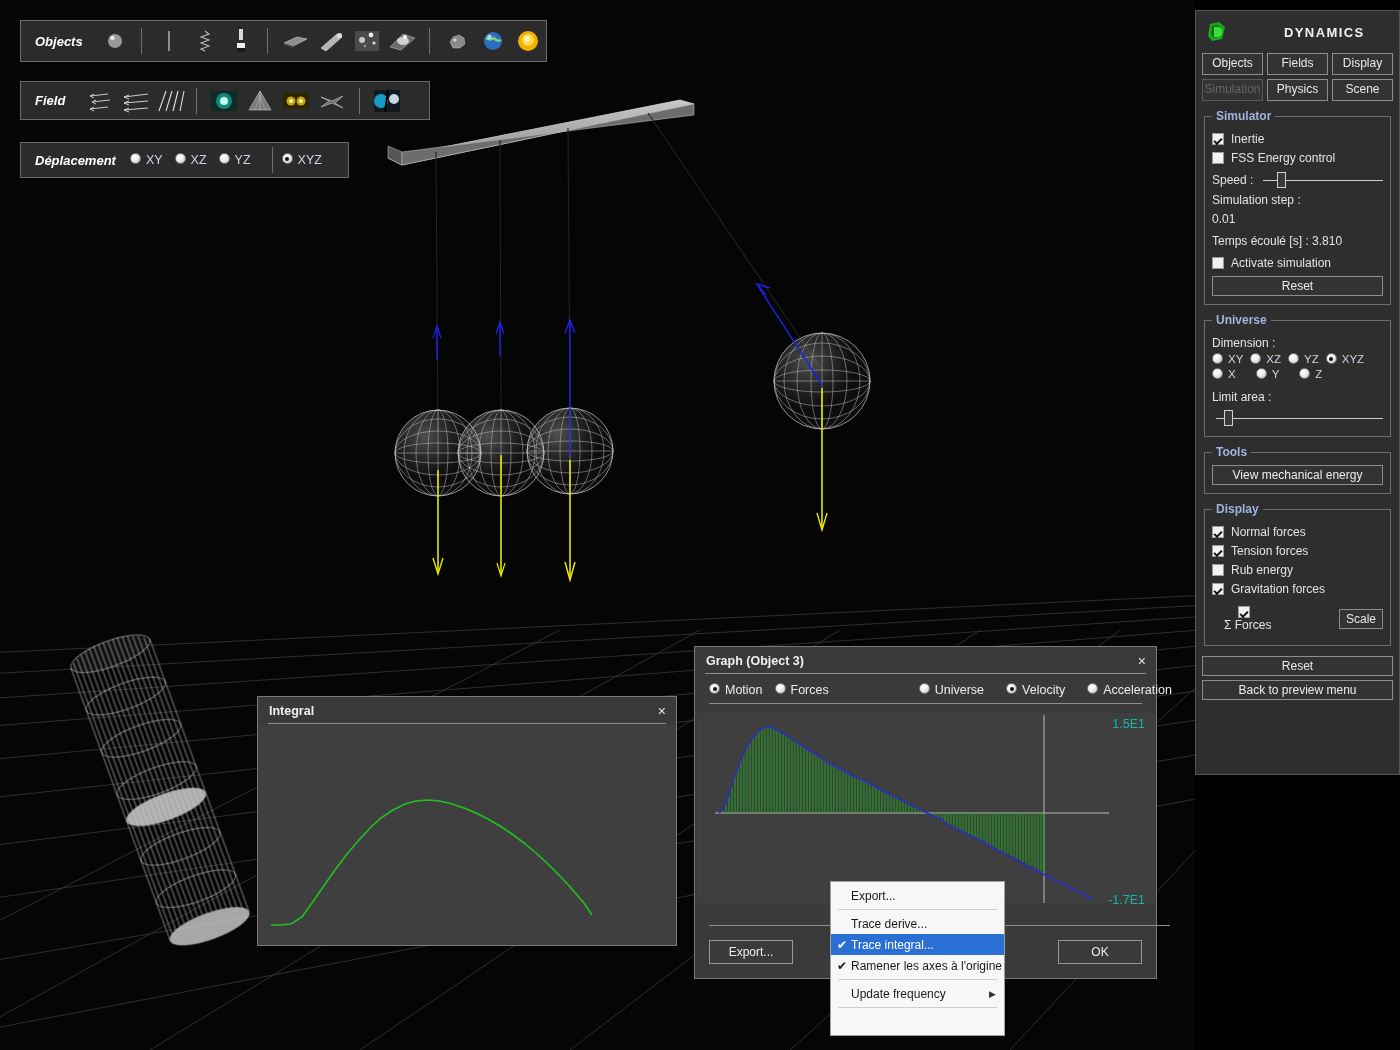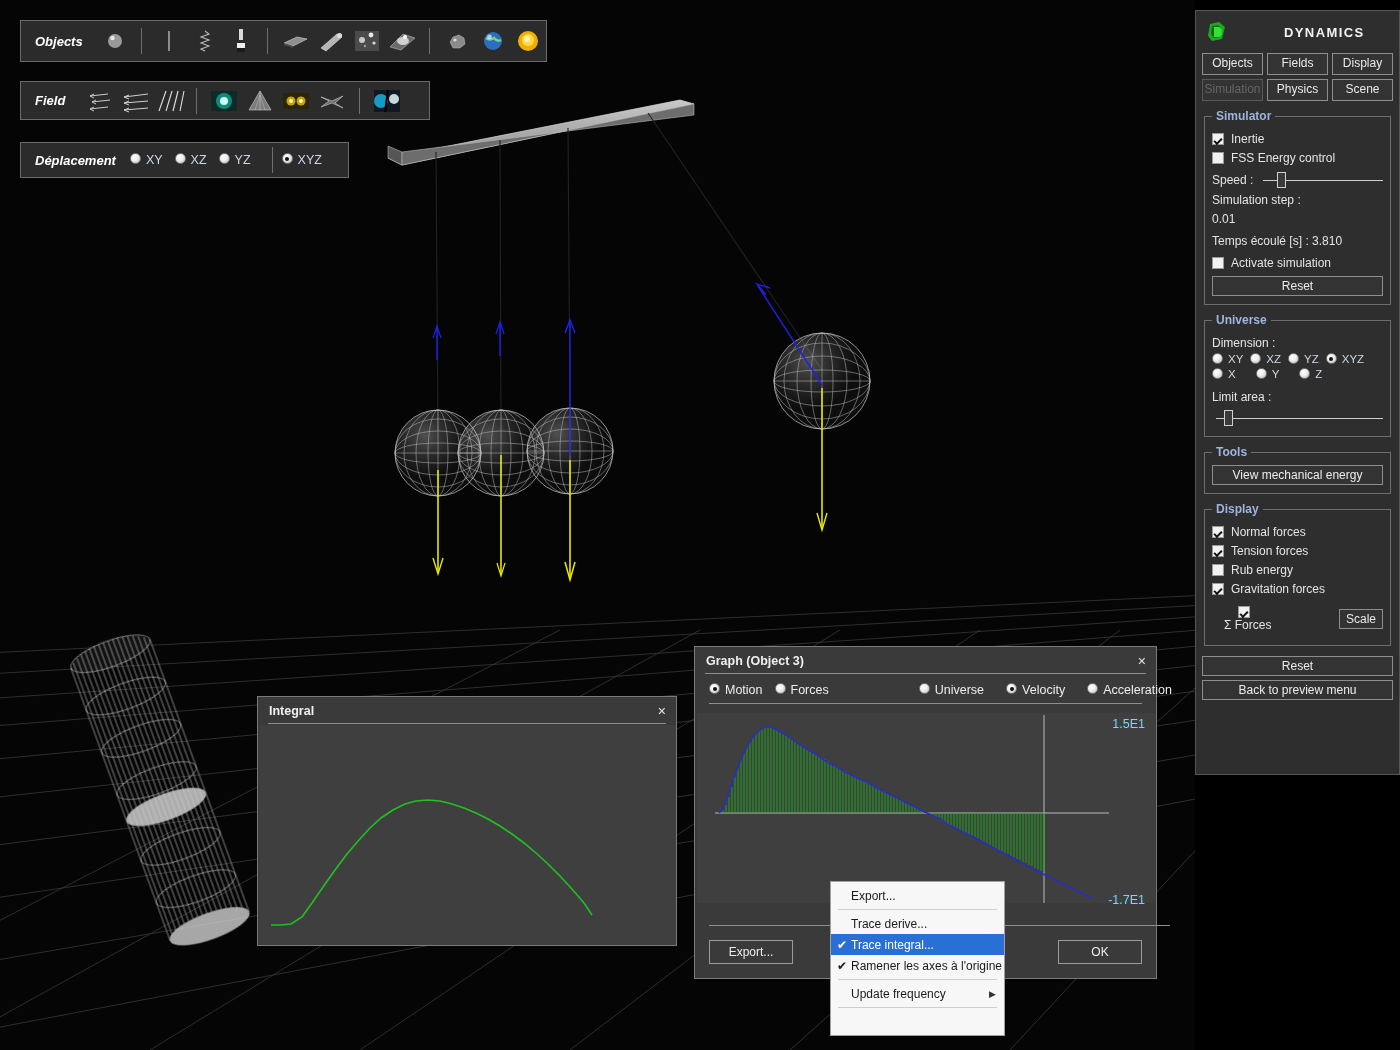--- a/index.html
+++ b/index.html
@@ -83,21 +83,21 @@
                  background:#3f3f3f;}
 
   #dlg-graph{left:694px;top:646px;width:463px;height:333px;}
   #graph-radios{display:flex;align-items:center;padding:9px 0 6px 14px;}
   #graph-radios .radio .rl{color:#ededed;font-size:12.5px;}
   #graph-plot{position:absolute;left:2px;top:66px;width:458px;height:190px;background:#3f3f3f;}
   #graph-btns{position:absolute;left:0;bottom:0;width:100%;padding:0 14px 14px 14px;
               box-sizing:border-box;display:flex;justify-content:space-between;}
   .dbtn{width:84px;height:24px;line-height:23px;text-align:center;background:#3a3a3a;
         border:1px solid #9a9a9a;color:#ededed;font-size:12px;cursor:pointer;box-sizing:border-box;}
-  .axlab{position:absolute;color:#7dd3fc;font-size:12.5px;}
+  .axlab{position:absolute;color:#14b8a6;font-size:12.5px;}
 
   
   #ctxmenu{position:absolute;left:830px;top:881px;width:175px;
            background:#f7f7f7;border:1px solid #a0a0a0;box-sizing:border-box;
            padding:3px 0;color:#1a1a1a;}
   #ctxmenu .mi{display:flex;align-items:center;height:21px;padding:0 8px 0 6px;
                font-size:12px;cursor:pointer;position:relative;}
   #ctxmenu .mi .ck{width:14px;font-size:12px;color:#1a1a1a;flex:none;}
   #ctxmenu .mi .mt{flex:1;white-space:nowrap;}
   #ctxmenu .mi .arw{font-size:9px;color:#333;}

